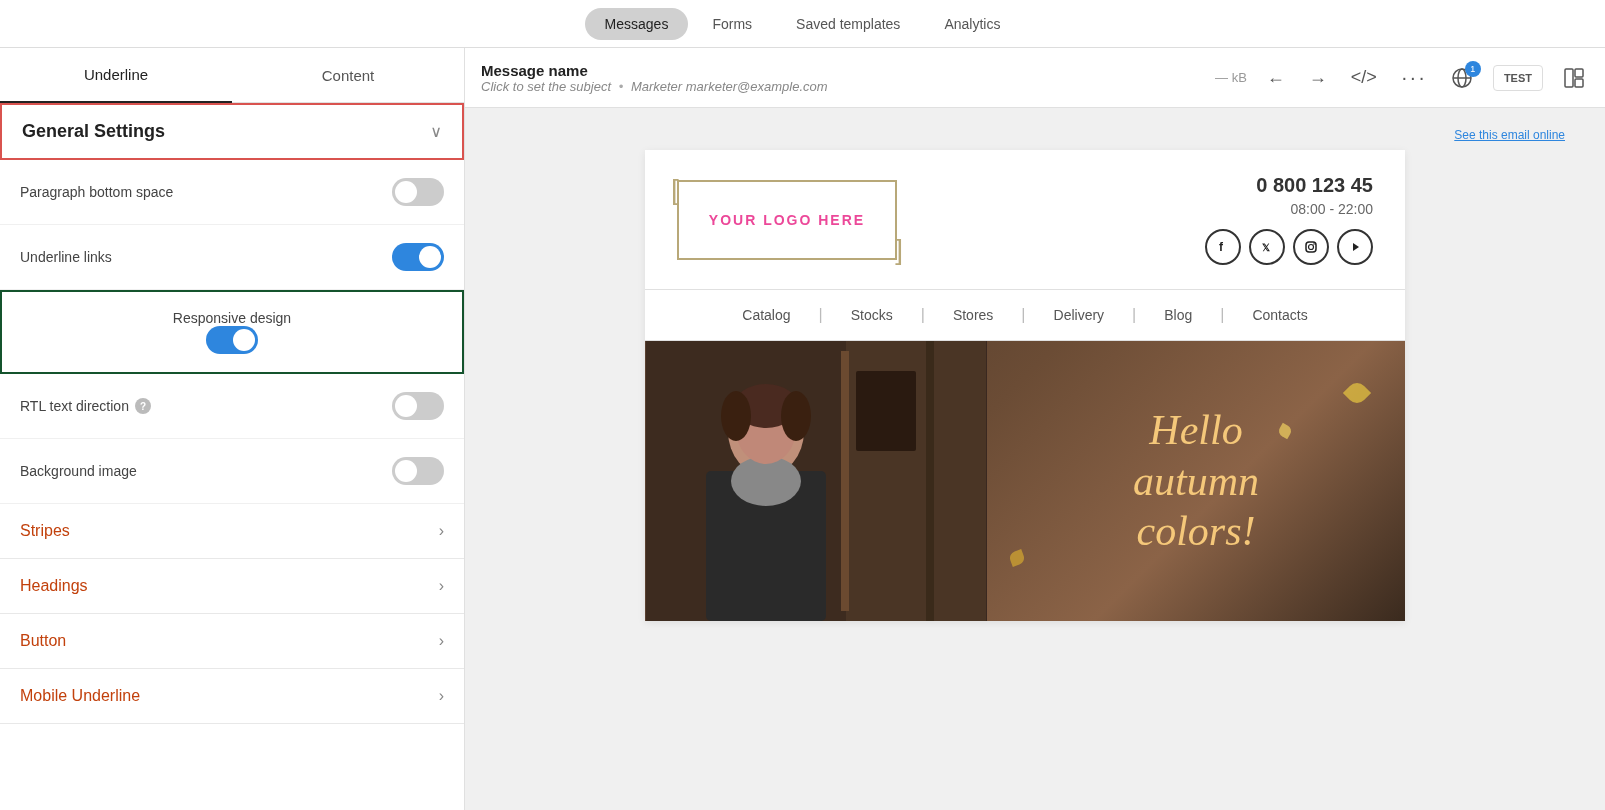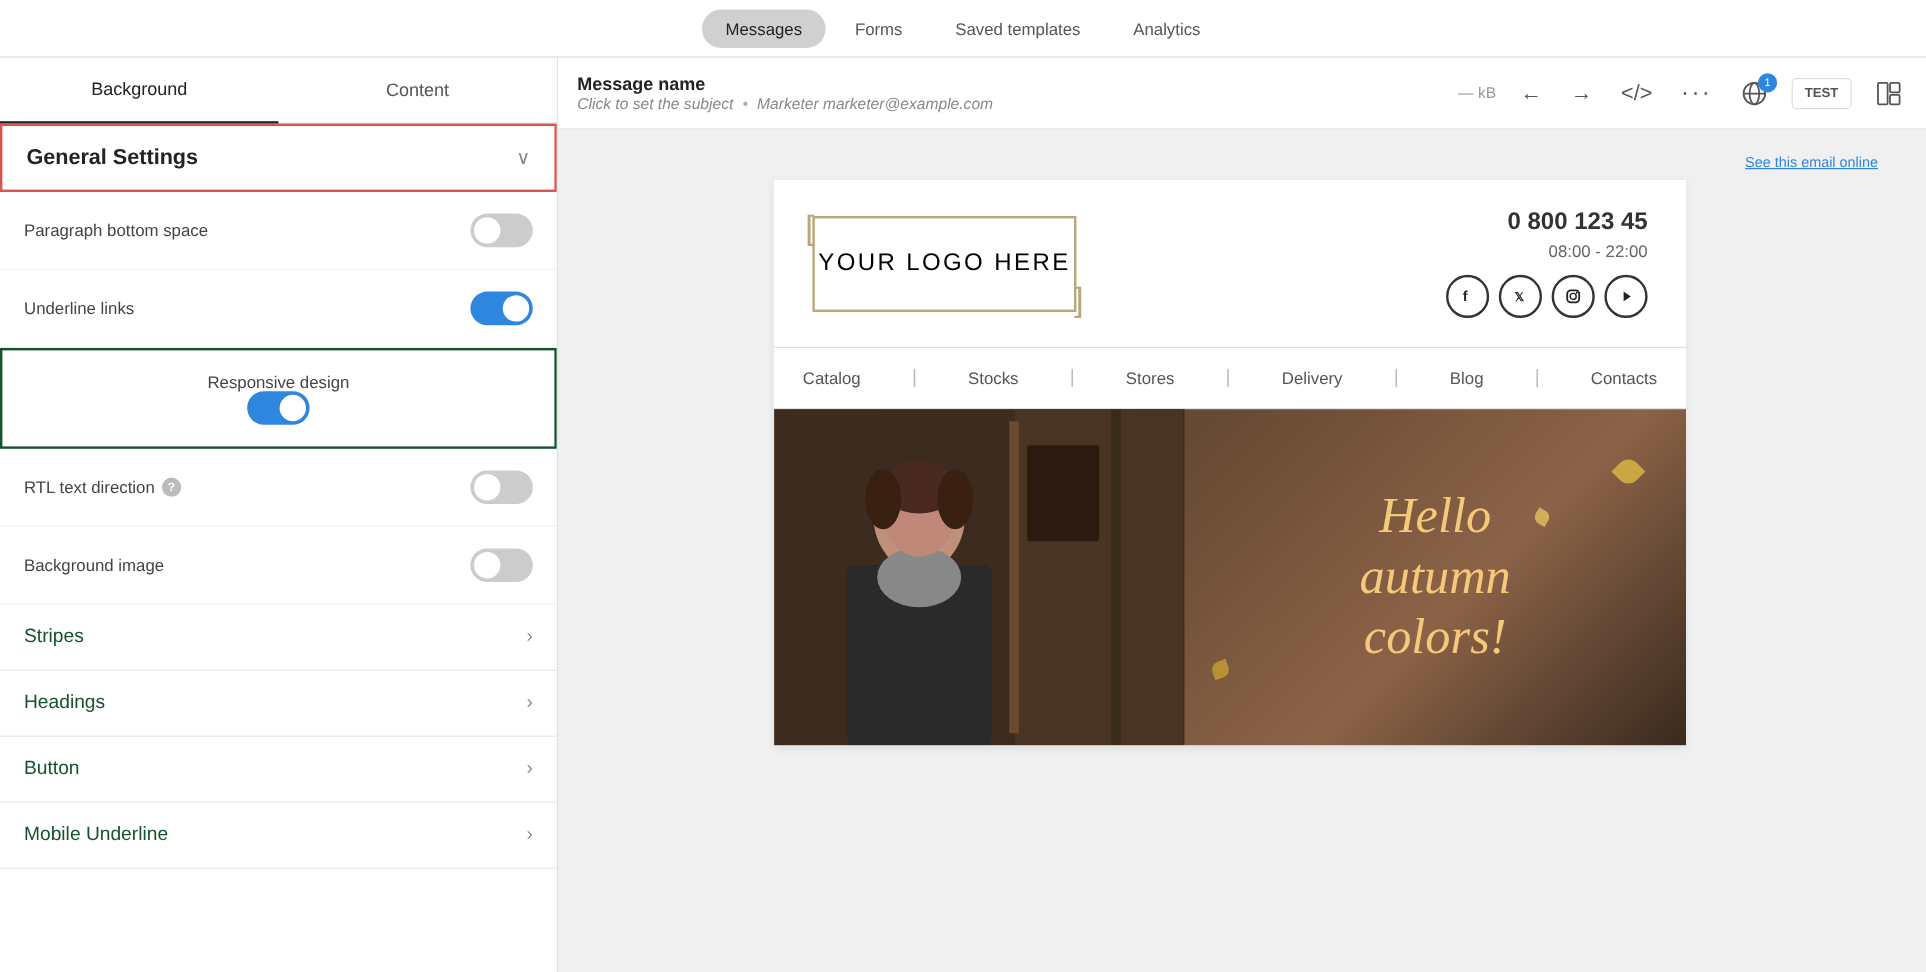--- a/index.html
+++ b/index.html
@@ -160,21 +160,21 @@
       display: flex;
       align-items: center;
       justify-content: space-between;
       padding: 18px 20px;
       border-bottom: 1px solid #e8e8e8;
       cursor: pointer;
     }
     .section-item-label {
       font-size: 16px;
       font-weight: 500;
-      color: #14532d;
+      color: #c2410c;
     }
     .section-chevron {
       font-size: 16px;
       color: #888;
     }
 
     
     .sidebar-scroll-area {
       flex: 1;
       overflow-y: auto;
@@ -320,24 +320,24 @@
     .logo-box::after {
       content: ']';
       position: absolute;
       right: -8px;
       bottom: -8px;
       font-size: 28px;
       color: #b8a878;
       font-weight: 300;
     }
     .logo-text {
-      font-size: 20px;
-      font-weight: 400;
+      font-size: 14px;
+      font-weight: 700;
       letter-spacing: 2px;
-      color: #000000;
+      color: #ec4899;
     }
 
     .contact-info {
       text-align: right;
     }
     .phone-number {
       font-size: 20px;
       font-weight: 600;
       color: #333;
       margin-bottom: 4px;
@@ -361,23 +361,23 @@
       align-items: center;
       justify-content: center;
       font-size: 14px;
       cursor: pointer;
     }
 
     
     .email-nav {
       display: flex;
       align-items: center;
-      justify-content: space-between;
+      justify-content: center;
       gap: 4px;
-      padding: 16px 0;
+      padding: 16px 16px;
       border-top: 1px solid #e0e0e0;
       border-bottom: 1px solid #e0e0e0;
     }
     .nav-item {
       font-size: 14px;
       color: #555;
       padding: 0 24px;
     }
     .nav-separator {
       color: #bbb;
@@ -442,21 +442,21 @@
   <button class="nav-tab">Forms</button>
   <button class="nav-tab">Saved templates</button>
   <button class="nav-tab">Analytics</button>
 </div>
 
 <div class="main-layout">
 
   <div class="sidebar">
 
     <div class="sidebar-tabs">
-      <button class="sidebar-tab active">Background</button>
+      <button class="sidebar-tab active">Underline</button>
       <button class="sidebar-tab">Content</button>
     </div>
 
     <div class="general-settings-header">
       <span class="general-settings-title">General Settings</span>
       <span class="chevron-icon">∨</span>
     </div>
 
     <div class="sidebar-scroll-area">
 

